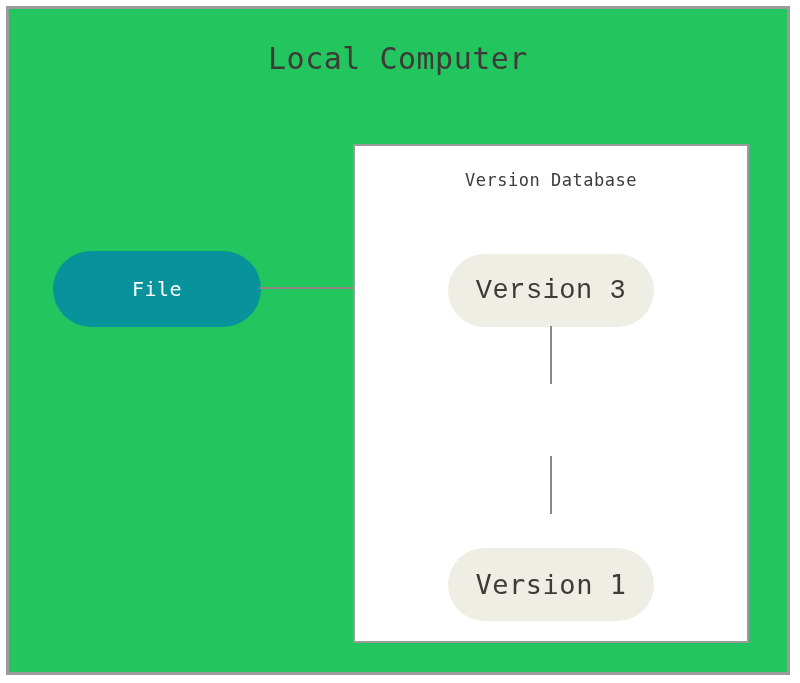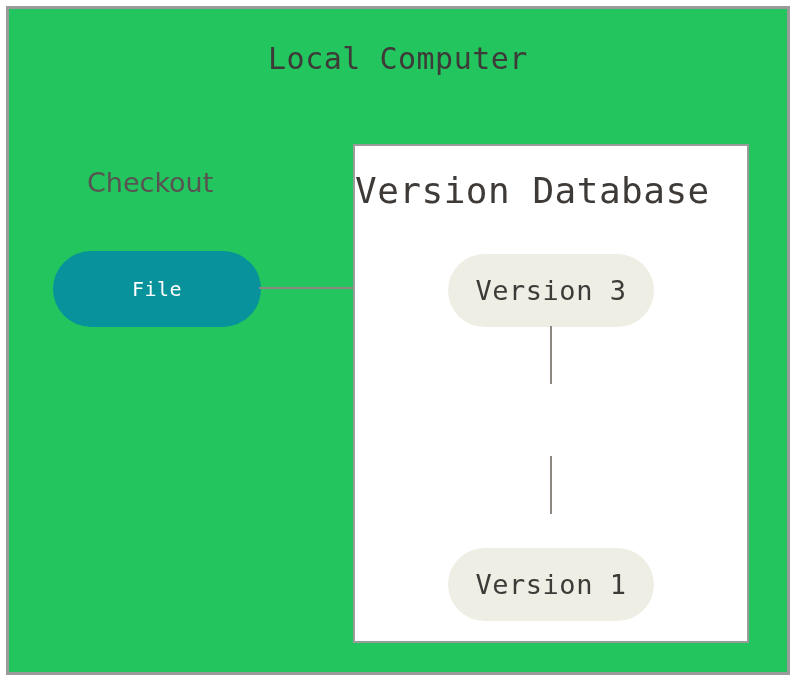--- a/index.html
+++ b/index.html
@@ -95,22 +95,23 @@
     box-sizing: border-box;
     background: #ffffff;
     border: 2px solid #9b9b9b;
   }
 
   .vdb-title {
     position: absolute;
     left: 0;
     top: 24px;
     width: 100%;
+    text-align: center;
     font-family: "DejaVu Sans Mono", monospace;
-    font-size: 36px;
+    font-size: 17px;
     letter-spacing: 0.5px;
     color: #3d3a38;
     white-space: pre;
   }
 
   
   .version-node {
     position: absolute;
     left: 93px;
     width: 206px;
@@ -119,21 +120,21 @@
     background: #efeee5;
     display: flex;
     align-items: center;
     justify-content: center;
     font-family: "DejaVu Sans Mono", monospace;
     font-size: 27px;
     letter-spacing: 0.5px;
     color: #3d3a38;
     white-space: pre;
   }
-  .version-node.v3 { top: 108px; }
+  .version-node.v3 { top: 108px; font-family: Liberation Mono, monospace; }
   .version-node.v2 { top: 238px; }
   .version-node.v1 { top: 368px; margin-top: 34px; }
 
   
   .link-vertical {
     position: absolute;
     left: 195px;
     width: 2px;
     background: #8d8781;
   }
@@ -142,21 +143,20 @@
 </style>
 </head>
 <body>
 
 <div id="stage">
 
   <div class="local-computer">
 
     <div class="lc-title">Local Computer</div>
 
-    <div class="checkout-label">Checkout</div>
 
     <div class="file-node">
       <span>File</span>
     </div>
 
     <div class="link-horizontal"></div>
 
     <div class="version-db">
 
       <div class="vdb-title">Version Database</div>

